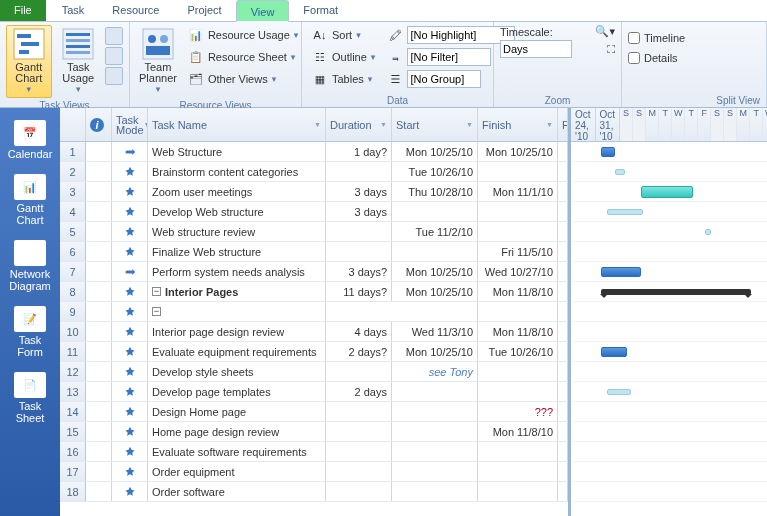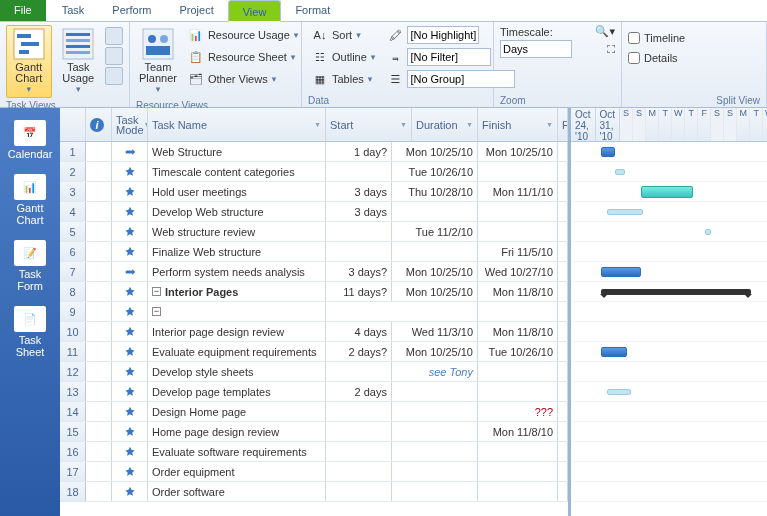--- a/index.html
+++ b/index.html
@@ -2,27 +2,27 @@
 <html><head>
 <meta charset="utf-8">
 <style>
 * { box-sizing: border-box; margin: 0; padding: 0; font-family: "Segoe UI", Tahoma, sans-serif; font-size: 11px; }
 body { width: 767px; height: 516px; overflow: hidden; background: #fff; color: #333; }
 
 
 .menubar { display: flex; align-items: flex-end; height: 22px; background: #fff; border-bottom: 1px solid #b6c6da; }
 .menu-tab { padding: 3px 14px; height: 22px; line-height: 16px; color: #3b5a7d; cursor: pointer; }
 .menu-tab.file { background: #2a8c2a; color: #fff; border-radius: 0; margin-right: 2px; }
-.menu-tab.active { background: #84cc16; border: 1px solid #b6c6da; border-bottom: 1px solid #f5f7fa; border-radius: 3px 3px 0 0; margin-bottom: -1px; color: #2f5fa5; }
+.menu-tab.active { background: #86efac; border: 1px solid #b6c6da; border-bottom: 1px solid #f5f7fa; border-radius: 3px 3px 0 0; margin-bottom: -1px; color: #2f5fa5; }
 .menu-spacer { flex: 1; }
 
 
 .ribbon { display: flex; height: 86px; background: linear-gradient(#f5f8fc, #e6edf6); border-bottom: 1px solid #a9bdd6; }
 .rgroup { border-right: 1px solid #c6d4e5; padding: 3px 6px 1px; display: flex; flex-direction: column; justify-content: space-between; }
-.rgroup-label { color: #5a7aa6; font-size: 10px; padding-top: 2px; }
+.rgroup-label { text-align: center; color: #5a7aa6; font-size: 10px; padding-top: 2px; }
 .rgroup-body { display: flex; gap: 4px; flex: 1; }
 .big-btn { display: flex; flex-direction: column; align-items: center; justify-content: flex-start; width: 46px; padding: 2px 2px; border: 1px solid transparent; border-radius: 2px; cursor: pointer; text-align: center; line-height: 11px; }
 .big-btn.active { background: linear-gradient(#fff2c8,#ffd86b); border: 1px solid #e1b94a; }
 .big-btn .ico { width: 32px; height: 32px; margin-bottom: 2px; }
 .small-btn-col { display: flex; flex-direction: column; gap: 2px; }
 .small-btn { display: flex; align-items: center; gap: 4px; padding: 1px 4px; height: 20px; cursor: pointer; white-space: nowrap; }
 .small-btn .glyph { width: 16px; height: 16px; display: inline-flex; align-items: center; justify-content: center; }
 .mini-icons { display: flex; flex-direction: column; gap: 2px; padding-top:2px; }
 .mini-icons div { width: 18px; height: 18px; background: #dce7f3; border: 1px solid #a9bdd6; border-radius: 2px; cursor:pointer; }
 .ribbon select, .ribbon input.combo { border: 1px solid #a9bdd6; height: 18px; font-size: 11px; background: #fff; padding: 0 2px; }
@@ -84,21 +84,21 @@
 .bar.black::before, .bar.black::after { content:''; position:absolute; top:5px; border:4px solid transparent; border-top-color:#333; }
 .bar.black::before { left:-1px; } .bar.black::after { right:-1px; }
 .glyph svg, .pin svg, .nico svg, .ico svg { width:100%; height:100%; }
 </style>
 </head>
 <body>
 
 <div class="menubar">
   <div class="menu-tab file">File</div>
   <div class="menu-tab">Task</div>
-  <div class="menu-tab">Perform</div>
+  <div class="menu-tab">Resource</div>
   <div class="menu-tab">Project</div>
   <div class="menu-tab active">View</div>
   <div class="menu-tab">Format</div>
   <div class="menu-spacer"></div>
 </div>
 
 <div class="ribbon">
   <div class="rgroup" style="width:130px">
     <div class="rgroup-body">
       <div class="big-btn active dd">
@@ -173,29 +173,29 @@
             <span>Outline</span>
           </div>
         <div class="small-btn dd">
             <span class="glyph">▦</span>
             <span>Tables</span>
           </div>
       </div>
       <div class="small-btn-col">
         <div class="small-btn">
             <span class="glyph">🖍</span>
-            <input class="combo" style="width: 72px;" readonly="" value="[No Highlight]">
+            <input class="combo" style="width: 108px;" readonly="" value="[No Highlight]">
           </div>
         <div class="small-btn">
             <span class="glyph">⫬</span>
             <input class="combo" style="width: 84px;" readonly="" value="[No Filter]">
           </div>
         <div class="small-btn">
             <span class="glyph">☰</span>
-            <input class="combo" style="width: 108px;" readonly="" value="[No Group]">
+            <input class="combo" style="width: 74px;" readonly="" value="[No Group]">
           </div>
       </div>
     </div>
     <div class="rgroup-label">Data</div>
   </div>
 
   <div class="rgroup" style="width:128px">
     <div class="rgroup-body" style="flex-direction:column;gap:2px">
       <div style="display:flex;align-items:center;justify-content:space-between;gap:16px">
         <span>Timescale:</span>
@@ -229,20 +229,25 @@
     <div class="nav-item">
         <span class="nico">📅</span>
         <span>Calendar</span>
       </div>
     <div class="nav-item">
         <span class="nico">📊</span>
         <span style="white-space:pre-line">Gantt
 Chart</span>
       </div>
     <div class="nav-item">
+        <span class="nico">🕸</span>
+        <span style="white-space:pre-line">Network
+Diagram</span>
+      </div>
+    <div class="nav-item">
         <span class="nico">📝</span>
         <span style="white-space:pre-line">Task
 Form</span>
       </div>
     <div class="nav-item">
         <span class="nico">📄</span>
         <span style="white-space:pre-line">Task
 Sheet</span>
       </div>
   </div>
@@ -256,28 +261,28 @@
           </div>
         <div class="col col-mode">
             <span style="white-space:pre-line;line-height:10px">Task
 Mode</span>
             <span class="sort">▼</span>
           </div>
         <div class="col col-name">
             <span>Task Name</span>
             <span class="sort">▼</span>
           </div>
+        <div class="col col-dur">
+            <span>Duration</span>
+            <span class="sort">▼</span>
+          </div>
         <div class="col col-start">
             <span>Start</span>
             <span class="sort">▼</span>
           </div>
-        <div class="col col-dur">
-            <span>Duration</span>
-            <span class="sort">▼</span>
-          </div>
         <div class="col col-finish">
             <span>Finish</span>
             <span class="sort">▼</span>
           </div>
         <div class="col col-extra">
             <span>F</span>
           </div>
       </div>
       <div class="tbody" id="tbody">
           <div class="trow">
@@ -299,37 +304,37 @@
           </div>
           <div class="trow">
             <div class="cell col-row">2</div>
             <div class="cell col-info"></div>
             <div class="cell col-mode">
               <span class="pin"><svg viewBox="0 0 16 16">
                   <path d="M8 1l2 4 4 1-3 3 1 4-4-2-4 2 1-4-3-3 4-1z" fill="#3b78c4"></path>
                 </svg></span>
             </div>
             <div class="cell col-name indent1">
-              <span class="">Timescale content categories</span>
+              <span class="">Brainstorm content categories</span>
             </div>
             <div class="cell col-dur "></div>
             <div class="cell col-start ">Tue 10/26/10</div>
             <div class="cell col-finish "></div>
             <div class="cell col-extra"></div>
           </div>
           <div class="trow">
             <div class="cell col-row">3</div>
             <div class="cell col-info"></div>
             <div class="cell col-mode">
               <span class="pin"><svg viewBox="0 0 16 16">
                   <path d="M8 1l2 4 4 1-3 3 1 4-4-2-4 2 1-4-3-3 4-1z" fill="#3b78c4"></path>
                 </svg></span>
             </div>
             <div class="cell col-name indent1">
-              <span class="">Hold user meetings</span>
+              <span class="">Zoom user meetings</span>
             </div>
             <div class="cell col-dur ">3 days</div>
             <div class="cell col-start ">Thu 10/28/10</div>
             <div class="cell col-finish ">Mon 11/1/10</div>
             <div class="cell col-extra"></div>
           </div>
           <div class="trow">
             <div class="cell col-row">4</div>
             <div class="cell col-info"></div>
             <div class="cell col-mode">

